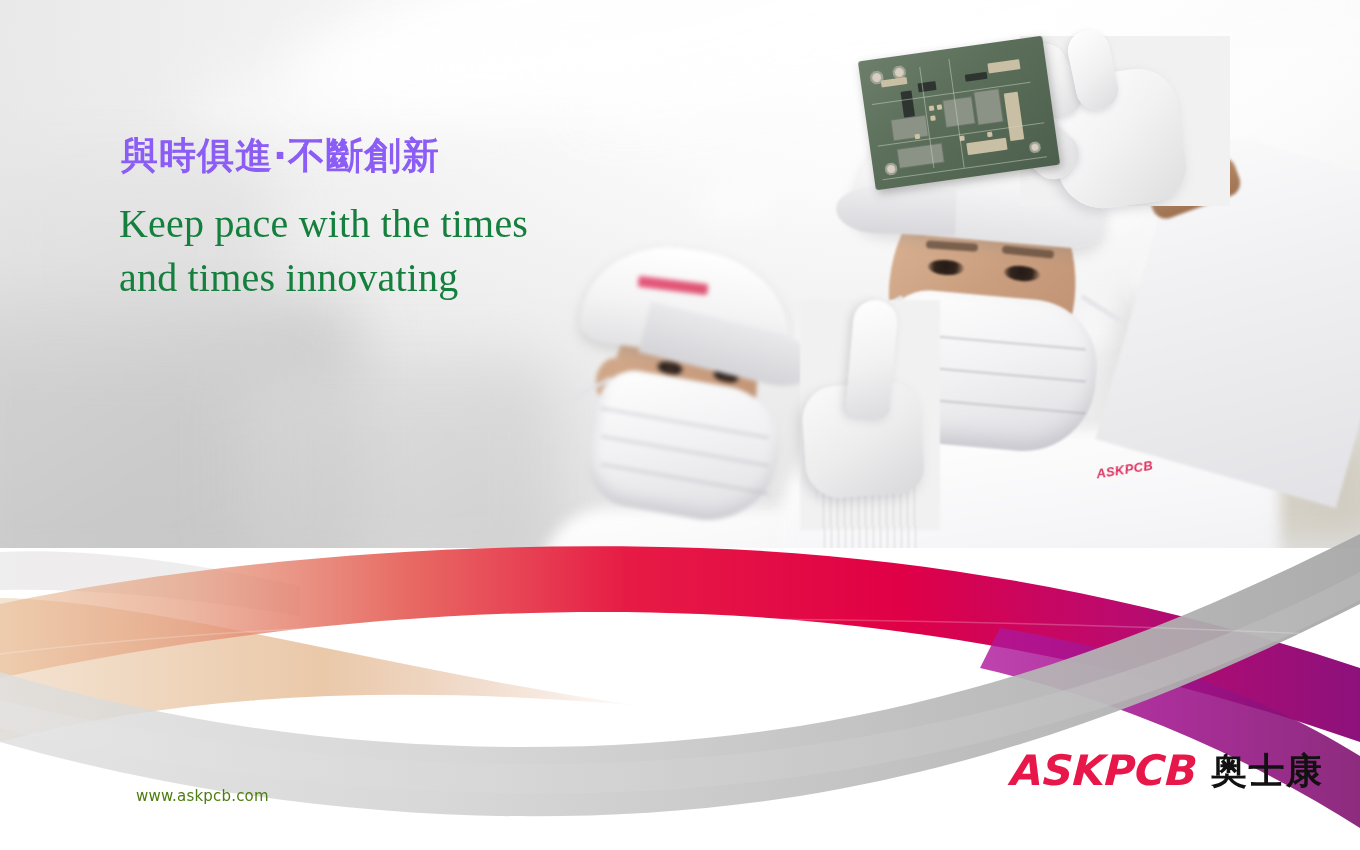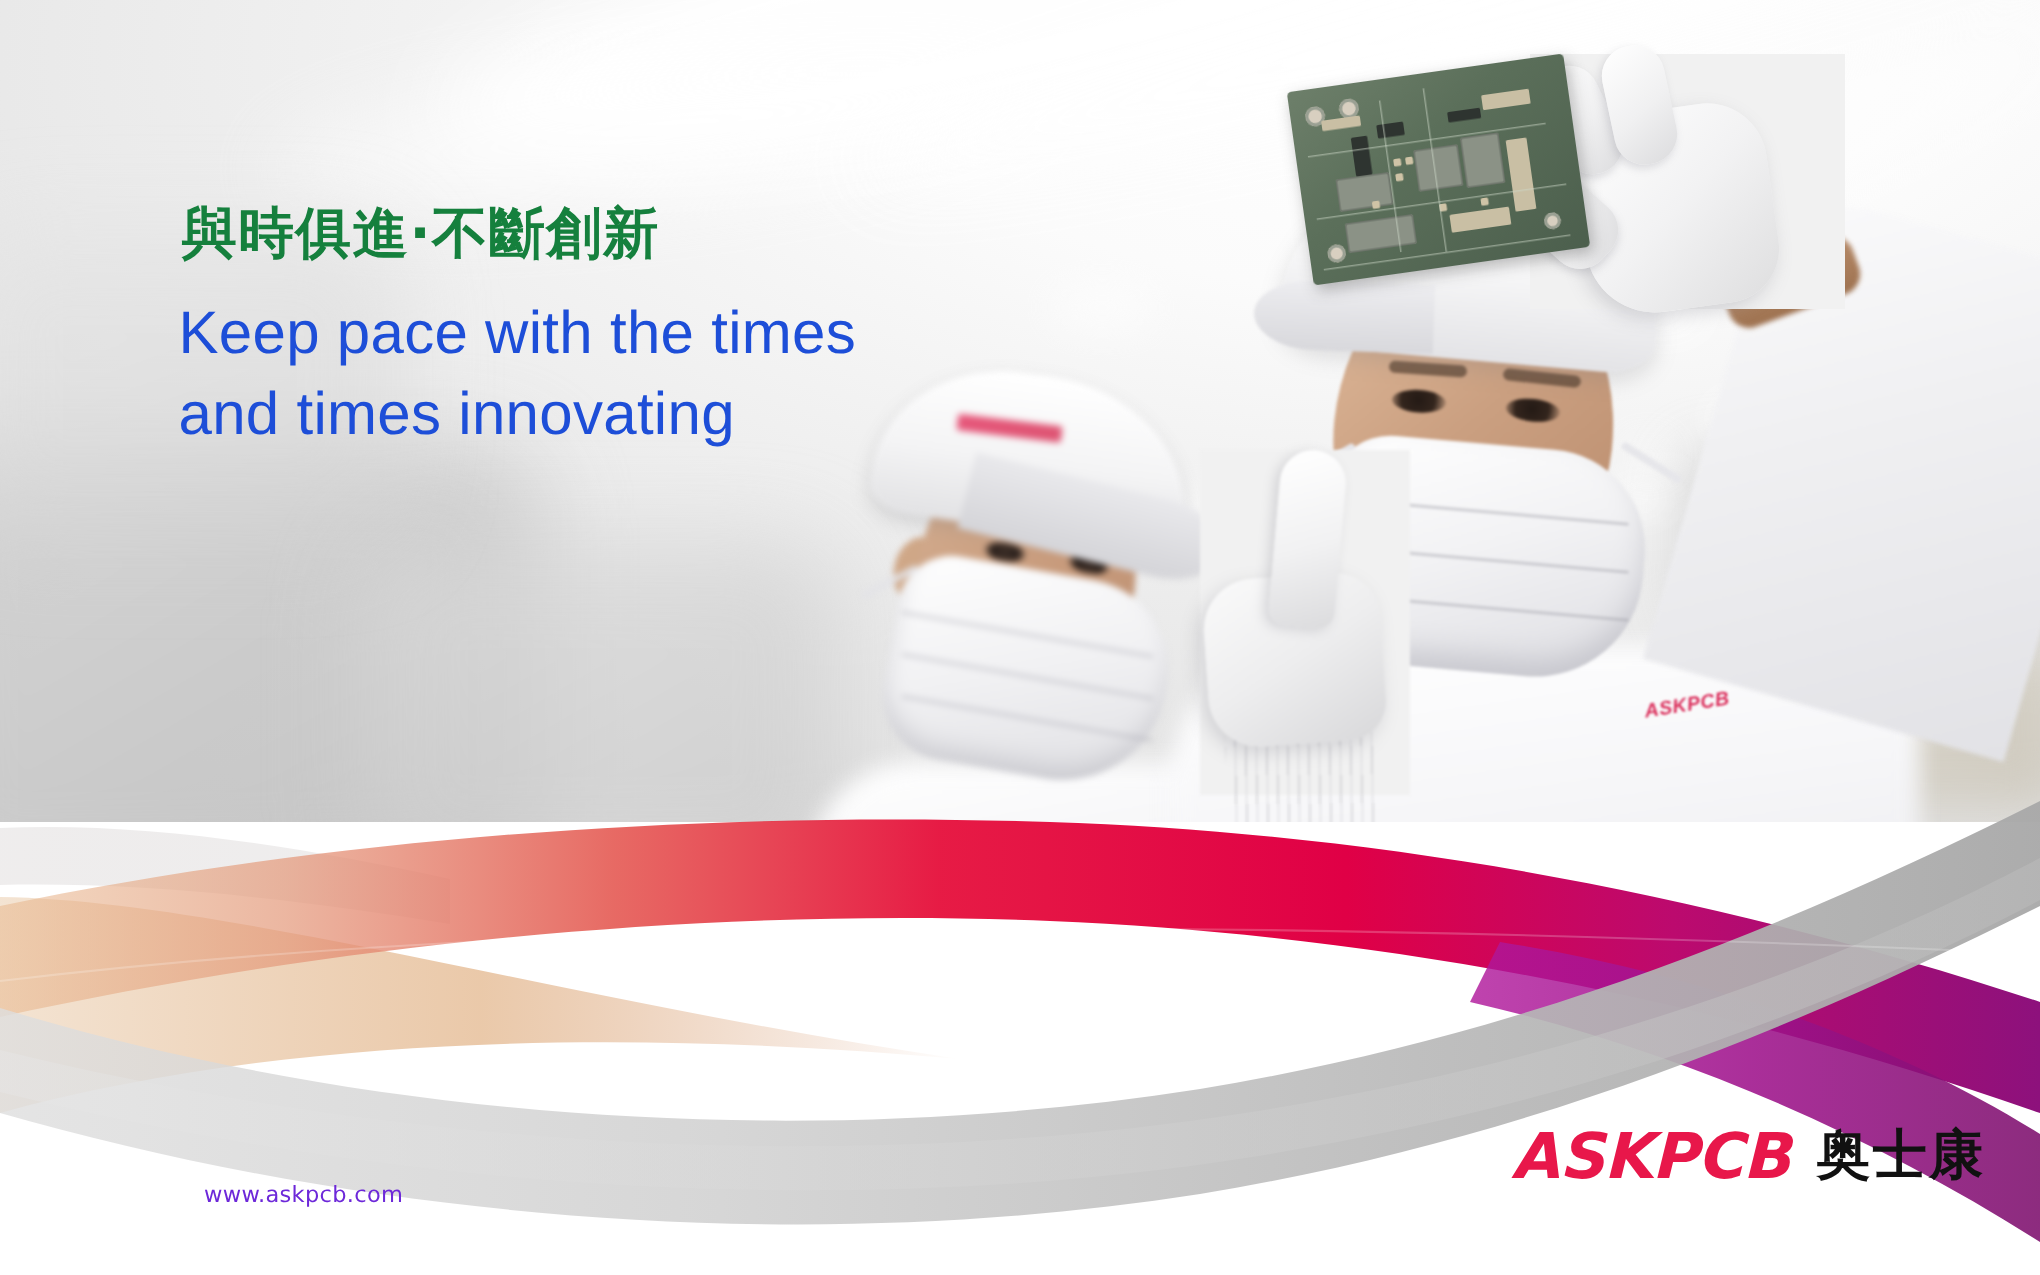--- a/index.html
+++ b/index.html
@@ -215,35 +215,35 @@
   #pcb .bigchip{position:absolute;background:#8b9286;border-radius:2px;box-shadow:inset 0 0 0 1px #6d746a;}
   #pcb .conn{position:absolute;background:#c9bfa4;border-radius:1px;}
 
   
   .waves{position:absolute;left:0;top:0;width:1360px;height:850px;}
   .white-base{position:absolute;left:0;top:548px;width:1360px;height:302px;background:#ffffff;}
 
   
   .headline{
     position:absolute;left:121px;top:131px;
-    font-size:37px;font-weight:700;letter-spacing:1px;color:#15803d;
+    font-size:37px;font-weight:700;letter-spacing:1px;color:#8b5cf6;
     font-family:"DejaVu Sans","Liberation Sans",sans-serif;
     white-space:nowrap;
   }
   .sub{
     position:absolute;left:119px;
-    font-size:40px;font-weight:300;color:#1d4ed8;
+    font-size:40px;font-weight:300;color:#15803d;
     letter-spacing:.2px;white-space:nowrap;
-    font-family:Liberation Sans, sans-serif;
+    font-family:Liberation Serif, serif;
   }
   .sub.l1{top:200px;}
   .sub.l2{top:254px;}
   .url{
     position:absolute;left:136px;top:787px;
-    font-size:15px;color:#6d28d9;letter-spacing:.2px;
+    font-size:15px;color:#4d7c0f;letter-spacing:.2px;
     font-family:"DejaVu Sans","Liberation Sans",sans-serif;
   }
 
   
   .logo{position:absolute;left:1011px;top:750px;display:flex;align-items:center;gap:14px;}
   .logo-latin{
     font-size:42px;font-weight:700;font-style:italic;letter-spacing:-.5px;
     color:#e8174a;line-height:1;
     font-family:"DejaVu Sans","Liberation Sans",sans-serif;
     transform:skewX(-3deg);

